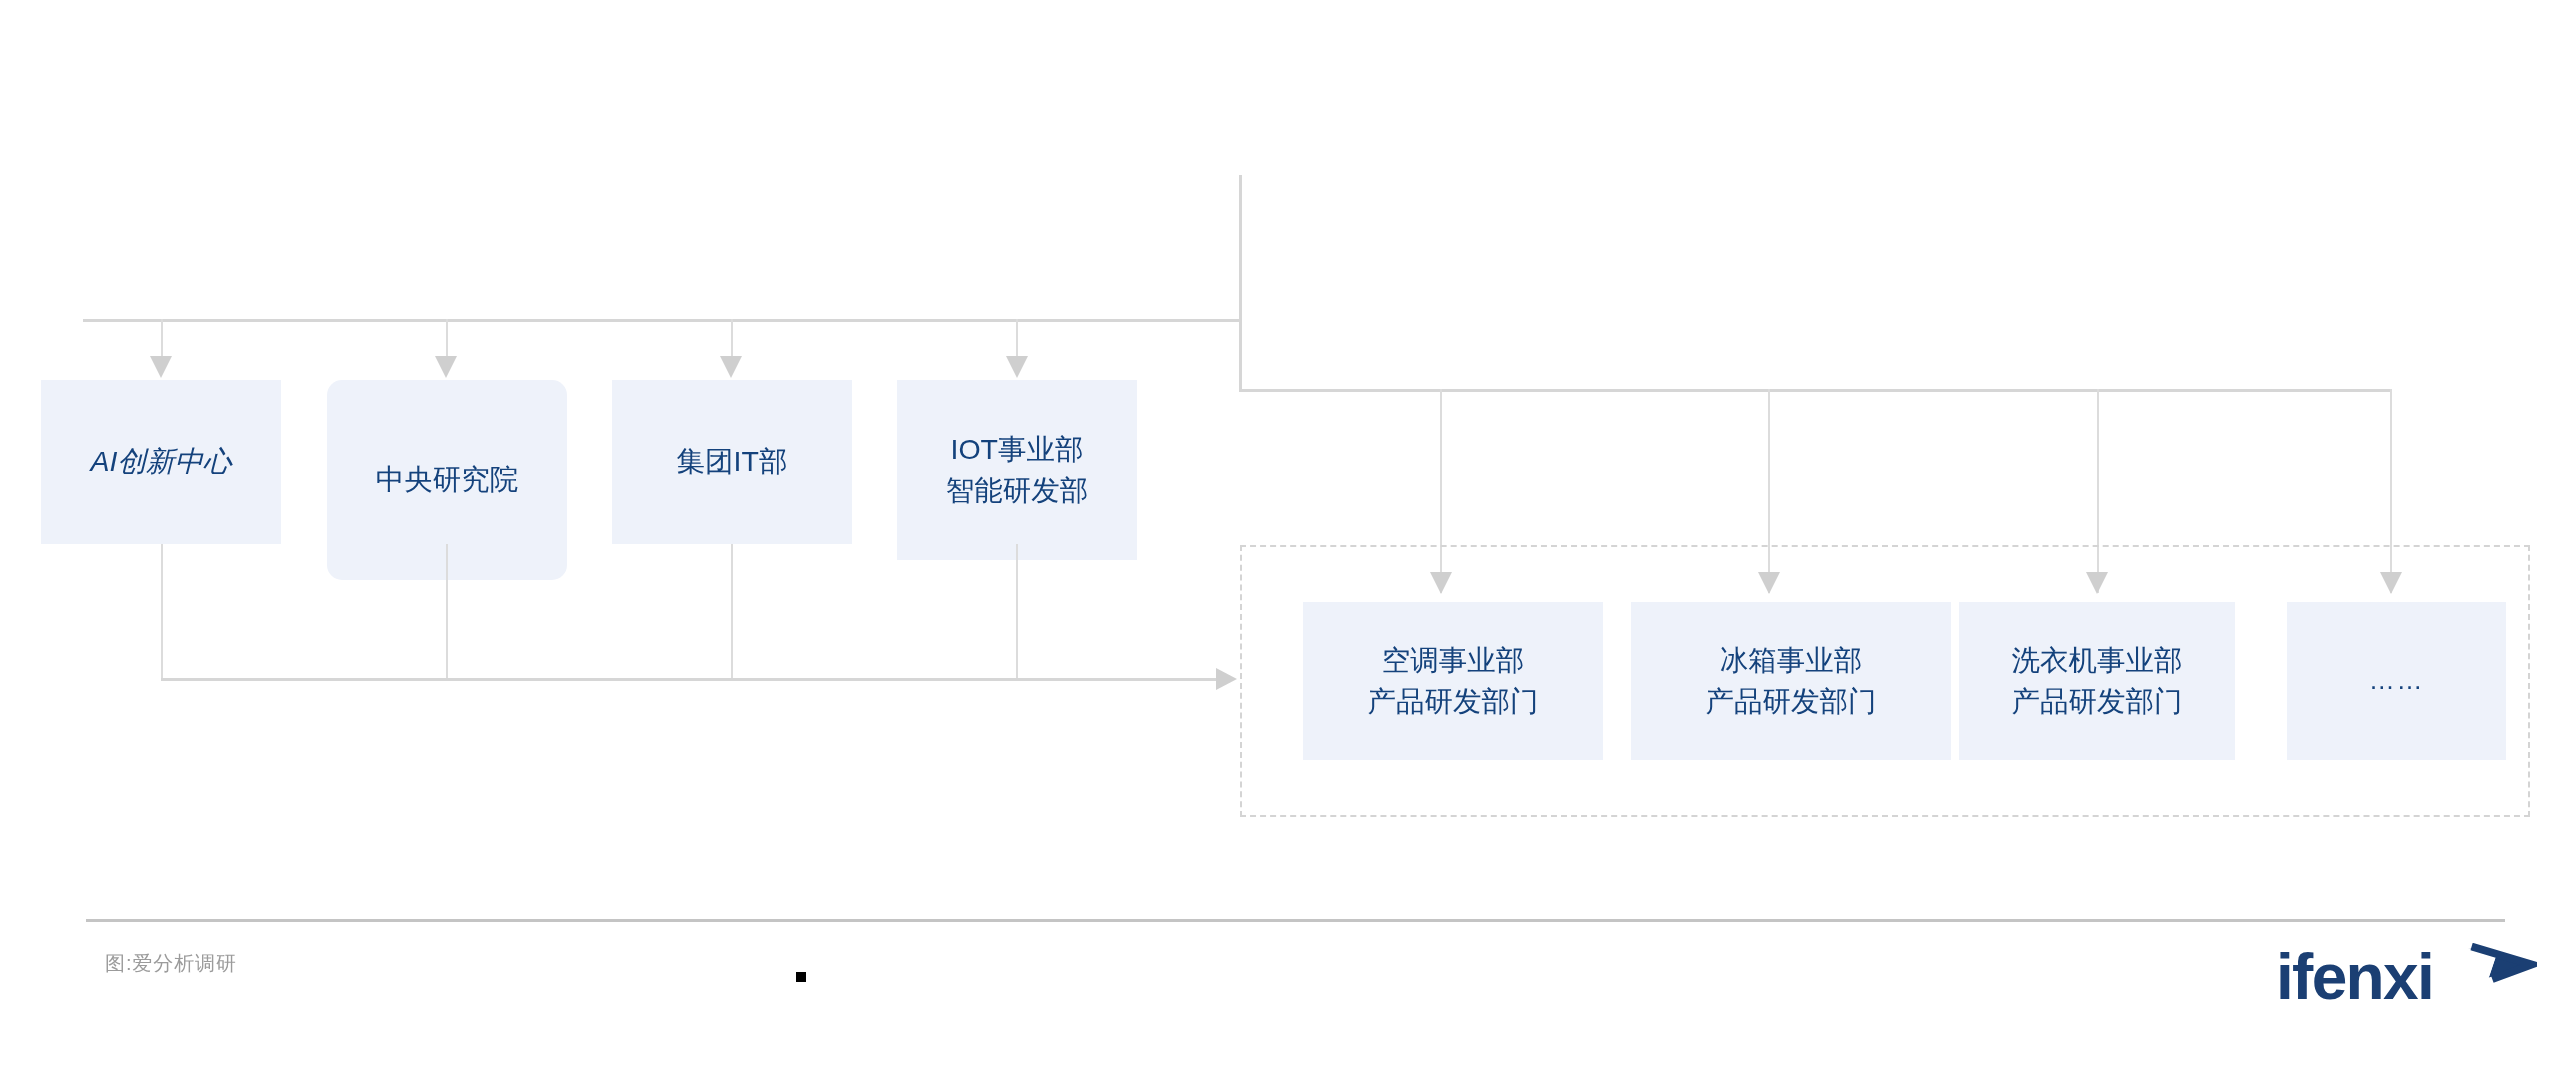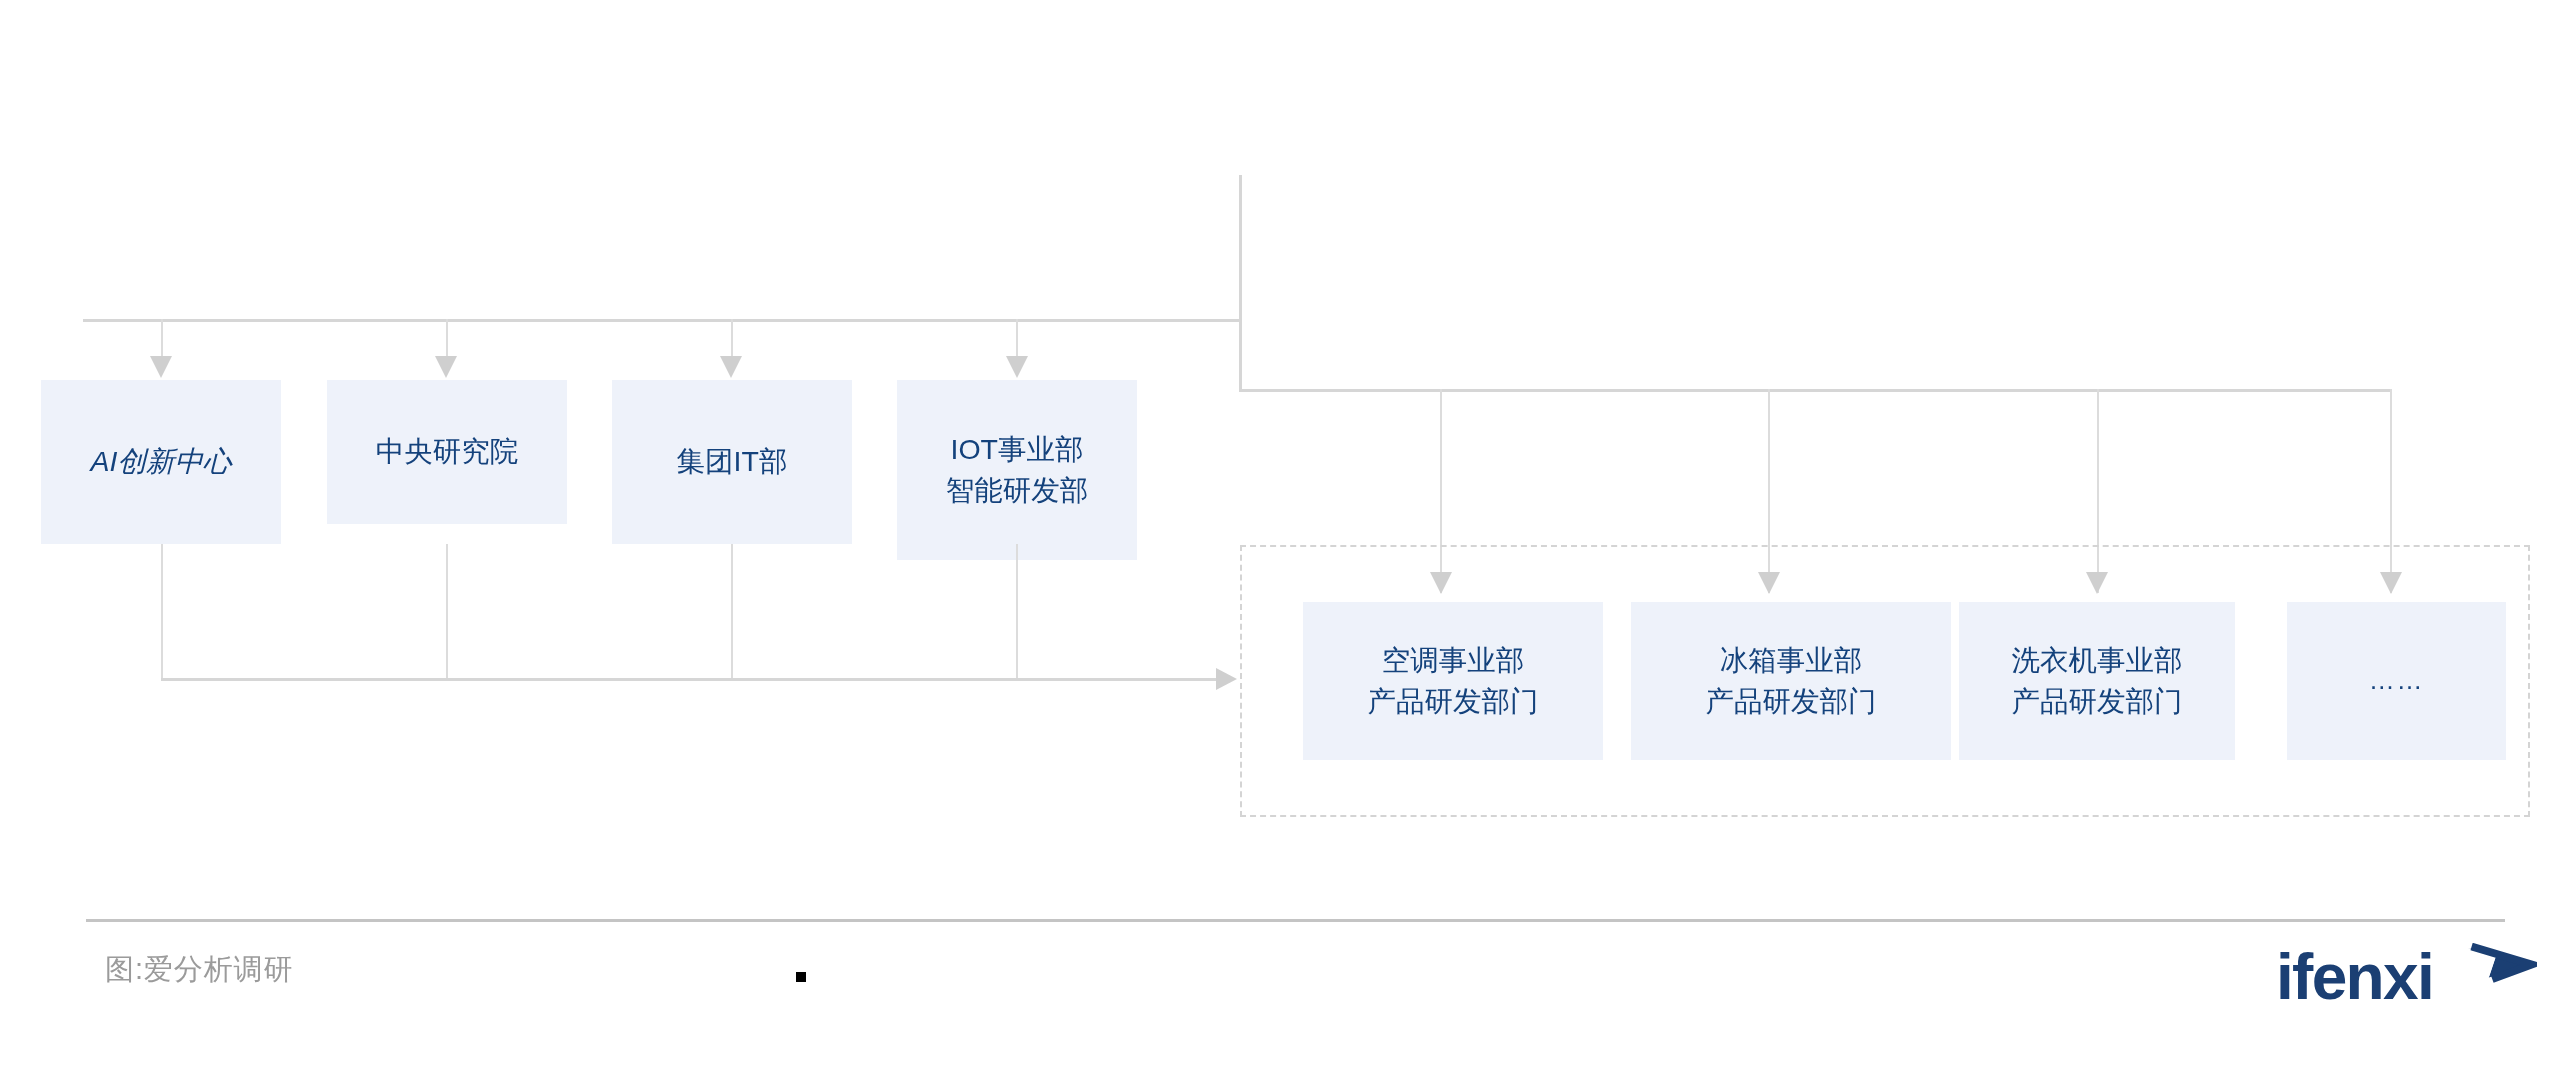--- a/index.html
+++ b/index.html
@@ -110,21 +110,21 @@
     top: 919px;
     width: 2419px;
     height: 2.6px;
     background: #c4c4c4;
   }
   .footer-source {
     position: absolute;
     left: 105px;
     top: 950px;
     color: #9b9b9b;
-    font-size: 29px;
+    font-size: 20px;
     letter-spacing: 0.9px;
   }
   .footer-dot {
     position: absolute;
     left: 796px;
     top: 972px;
     width: 9.5px;
     height: 9.5px;
     background: #000000;
   }
@@ -171,21 +171,21 @@
   <div class="conn-v thin" style="left:731px; top:319px; height:54px;"></div>
   <div class="arrow-down" style="left:720px; top:356px;"></div>
 
   <div class="conn-v thin" style="left:1016px; top:319px; height:54px;"></div>
   <div class="arrow-down" style="left:1006px; top:356px;"></div>
 
   <div class="node" style="left:41px; top:380px; width:240px; height:164px;font-style:italic;">
     <div class="node-label">AI创新中心</div>
   </div>
 
-  <div class="node" style="left:327px; top:380px; width:240px; height:144px;">
+  <div class="node" style="left:327px; top:380px; width:240px; height:200px;border-radius:15px;">
     <div class="node-label">中央研究院</div>
   </div>
 
   <div class="node" style="left:612px; top:380px; width:240px; height:164px;">
     <div class="node-label">集团IT部</div>
   </div>
 
   <div class="node" style="left:897px; top:380px; width:240px; height:180px;">
     <div class="node-label">IOT事业部
 智能研发部</div>

